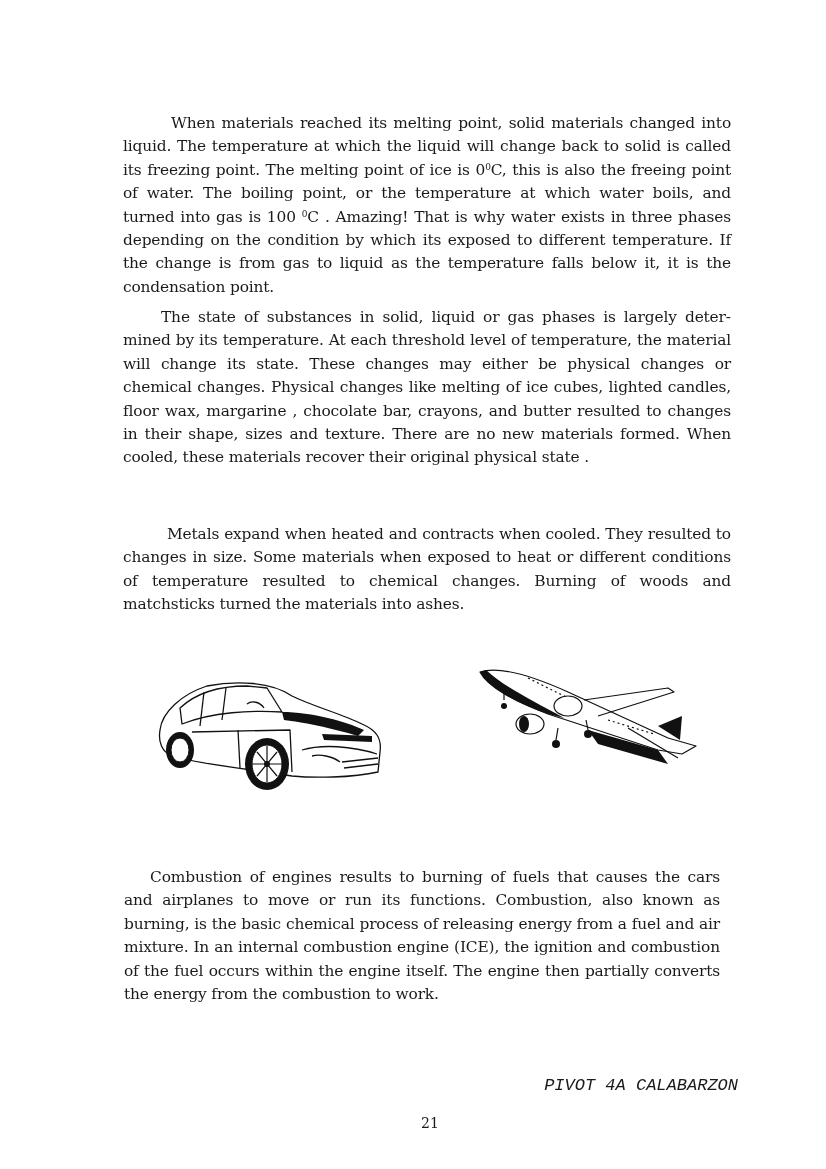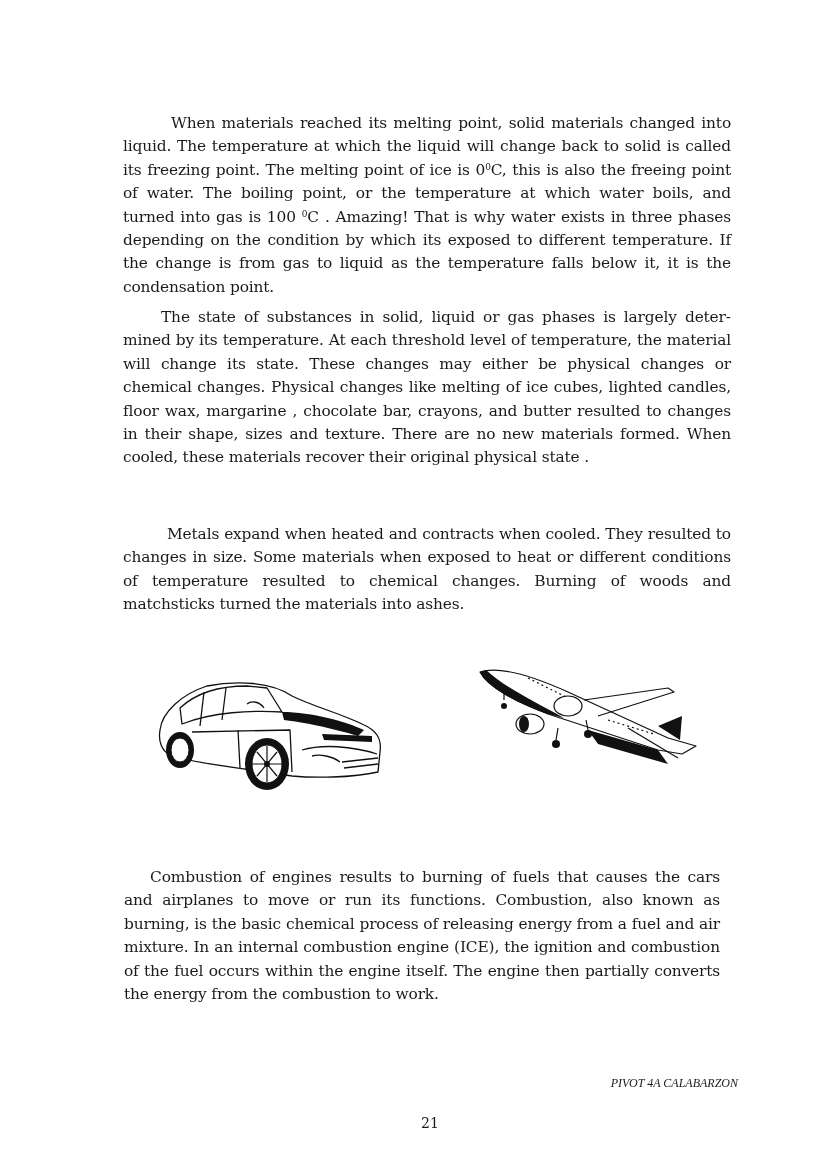--- a/index.html
+++ b/index.html
@@ -9,22 +9,22 @@
           text-align: justify; letter-spacing: -0.15px; word-spacing: 0px; }
   .para b { font-weight: normal; }
   .p1 { left: 123px; top: 112px; width: 608px; text-indent: 48px; }
   .p2 { left: 123px; top: 306px; width: 608px; text-indent: 38px; }
   .p3 { left: 123px; top: 523px; width: 608px; text-indent: 44px; }
   .p4 { left: 124px; top: 866px; width: 596px; text-indent: 26px; }
   sup { font-size: 9px; vertical-align: 5px; line-height: 0; }
   .illus { position: absolute; }
   .car { left: 152px; top: 672px; width: 236px; height: 120px; }
   .plane { left: 468px; top: 658px; width: 236px; height: 116px; }
-  .footer { position: absolute; right: 88px; top: 1076px; font-size: 12px;
-            font-style: italic; font-family: Liberation Serif, serif; }
+  .footer { position: absolute; right: 88px; top: 1076px; font-size: 17px;
+            font-style: italic; font-family: Liberation Mono, monospace; }
   .pagenum { position: absolute; left: 0; width: 860px; text-align: center; top: 1115px; font-size: 14px; }
 </style>
 </head>
 <body>
 
 <div class="para p1"><span>When materials reached its melting point, solid materials  changed into liquid. The temperature at which the liquid will change back to solid is called its </span><b>freezing point</b><span>. The </span><b>melting point</b><span> of ice is 0</span><sup>0</sup><span>C, this is also the freeing point of water.  The </span><b>boiling point,</b><span> or the temperature at which water boils, and turned into gas is 100 </span><sup>0</sup><span>C .  Amazing!  That is why water exists in three phases depending on the condition by which its exposed to different temperature.  If the change is from gas to liquid as the tempera­ture falls below it, it is the </span><b>condensation point.</b></div>
 <div class="para p2"><span>The state of substances in solid, liquid or gas phases  is largely deter­mined by its temperature.  At each threshold level of temperature, the material will change its  state.  These changes may either be physical changes or chemical changes.  Physical changes like melting of ice cubes, lighted candles, floor wax, margarine , chocolate bar, crayons, and butter resulted to changes in their shape, sizes and texture.  There are no new materials formed.  When cooled, these materials recover their original physical state .</span></div>
 <div class="para p3"><span>Metals expand when heated and contracts when cooled.  They re­sulted to changes in size.  Some materials when exposed to heat or differ­ent conditions of temperature  resulted to chemical changes.   Burning of woods and matchsticks turned the materials  into ashes.</span></div>
 
 <svg class="illus car" viewBox="0 0 236 120">

